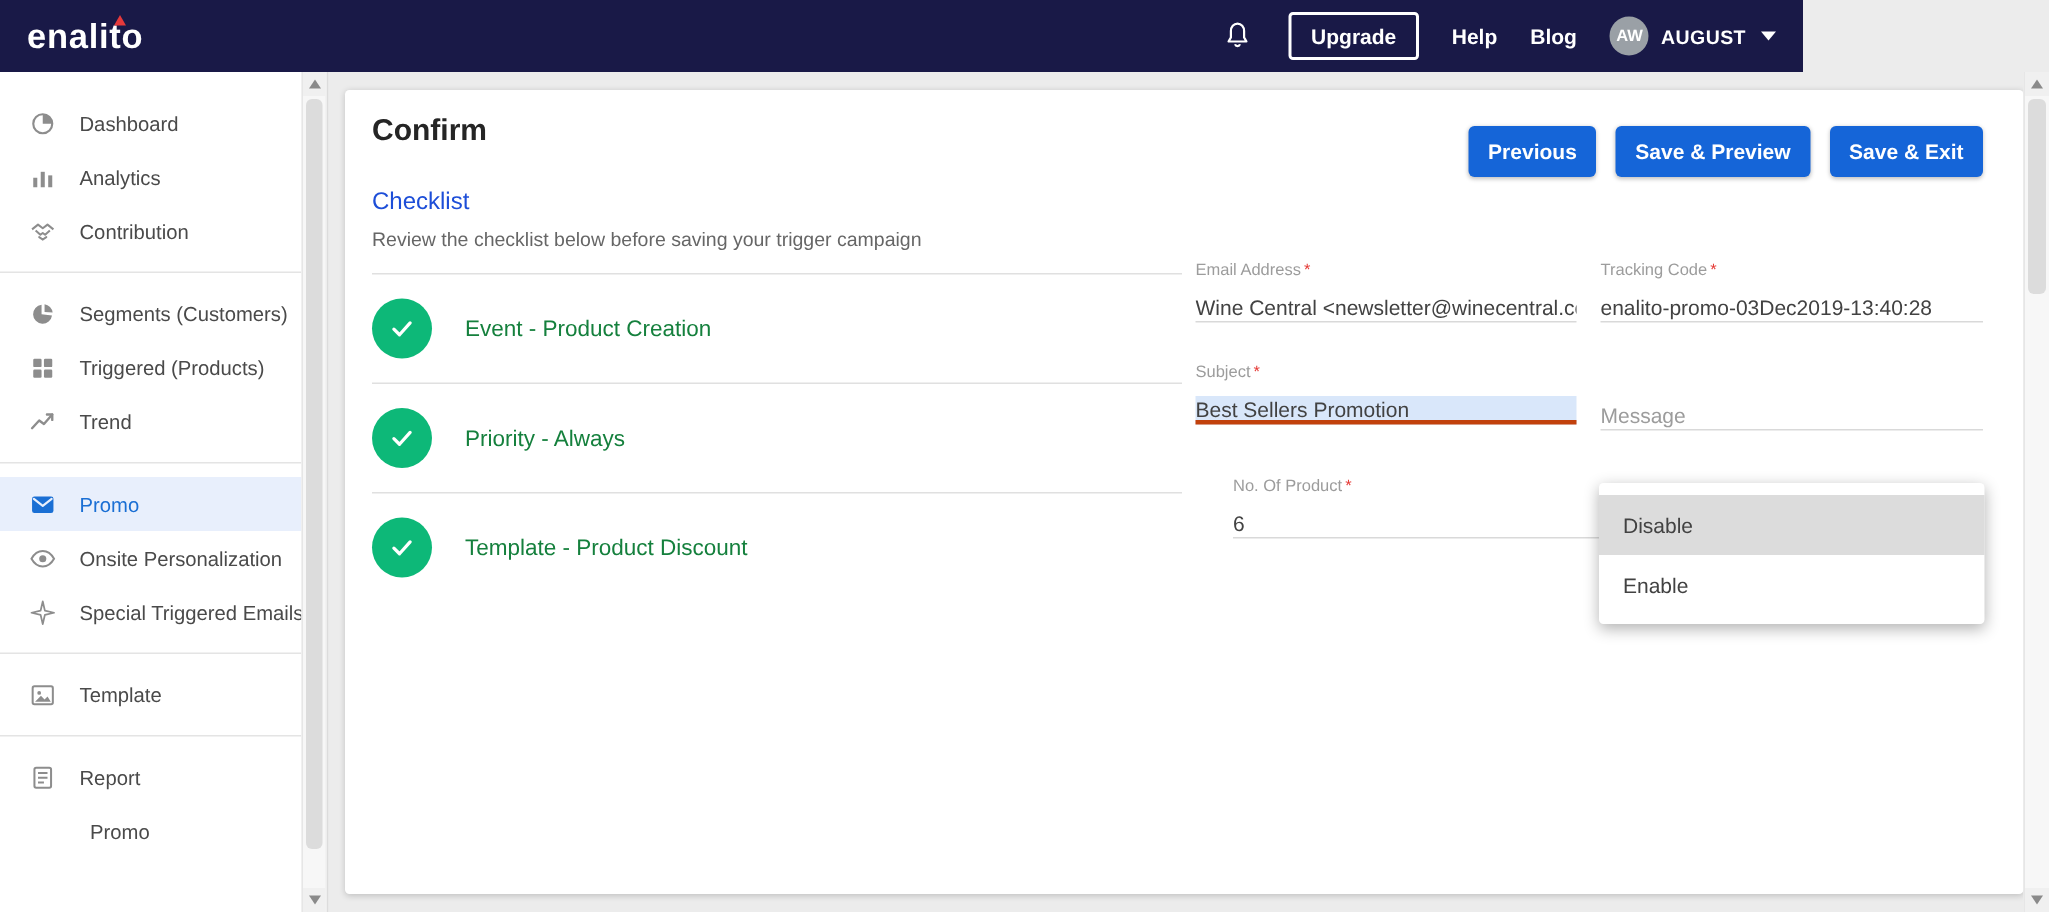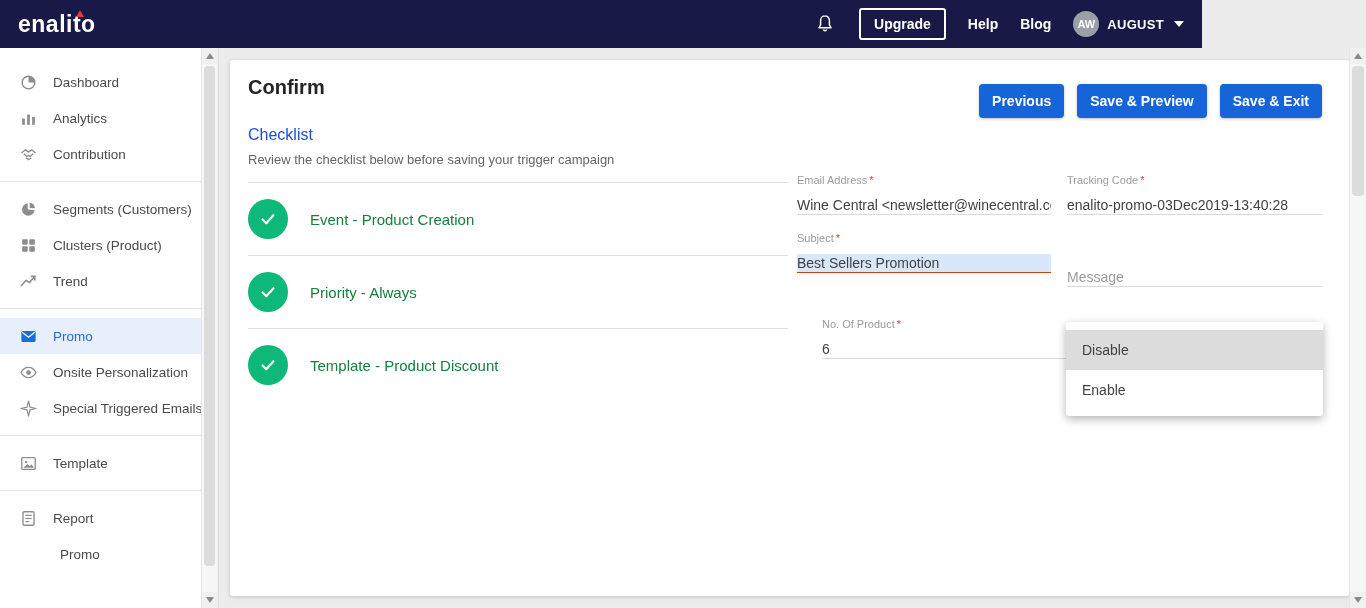--- a/index.html
+++ b/index.html
@@ -70,21 +70,21 @@
                   display:flex; align-items:center; justify-content:center; flex:0 0 40px; }
   .cl-label { font-size:15px; color:#15803d; }
 
   
   .field { position:absolute; }
   .f-label { font-size:11px; color:#9c9c9c; height:13px; margin-bottom:9px; }
   .req { color:#e53935; margin-left:2px; font-size:11px; }
   .f-value { font-size:14px; color:#424242; height:19px; line-height:19px; padding-bottom:9px;
              border-bottom:1px solid #d9d9d9; white-space:nowrap; overflow:hidden; cursor:text; }
   .f-value.placeholder { color:#9c9c9c; }
-  .f-value.highlight { background:#d9e7fa; border-bottom:1px solid #c2410c; }
+  .f-value.highlight { background:#d9e7fa; border-bottom:3px solid #c2410c; }
 
   .dropdown { position:absolute; left:836px; top:262px; width:257px; height:94px; background:#fff;
               border-radius:3px; box-shadow:0 3px 10px rgba(0,0,0,.3); padding-top:8px; z-index:30; }
   .dd-option { height:40px; line-height:40px; padding-left:16px; font-size:14px; color:#424242; cursor:pointer; }
   .dd-option.highlighted { background:#dcdcdc; }
 </style>
 </head>
 <body>
 
 <header class="topbar">
@@ -159,21 +159,21 @@
 
     <div class="side-item">
       <span class="ic">
         <svg viewBox="0 0 24 24">
             <rect x="4" y="4" width="7" height="7" rx="1" fill="currentColor"></rect>
             <rect x="13" y="4" width="7" height="7" rx="1" fill="currentColor"></rect>
             <rect x="4" y="13" width="7" height="7" rx="1" fill="currentColor"></rect>
             <rect x="13" y="13" width="7" height="7" rx="1" fill="currentColor"></rect>
           </svg>
       </span>
-      <span>Clusters (Product)</span>
+      <span>Triggered (Products)</span>
     </div>
 
     <div class="side-item">
       <span class="ic">
         <svg viewBox="0 0 24 24">
             <polyline points="3,17 9,10.5 13,13.5 20,5.5" fill="none" stroke="currentColor" stroke-width="2" stroke-linecap="round" stroke-linejoin="round"></polyline>
             <polyline points="15.5,5.5 20,5.5 20,10" fill="none" stroke="currentColor" stroke-width="2" stroke-linecap="round" stroke-linejoin="round"></polyline>
           </svg>
       </span>
       <span>Trend</span>
@@ -294,21 +294,21 @@
     </div>
   </div>
 
   <div class="field" style="left:567px; top:114px; width:254px;">
     <div class="f-label">
       <span>Email Address</span><span class="req">*</span>
     </div>
     <div class="f-value">Wine Central &lt;newsletter@winecentral.co.nz</div>
   </div>
 
-  <div class="field" style="left:567px; top:172px; width:254px;">
+  <div class="field" style="left:567px; top:182px; width:254px;">
     <div class="f-label">
       <span>Subject</span><span class="req">*</span>
     </div>
     <div class="f-value highlight">Best Sellers Promotion</div>
   </div>
 
   <div class="field" style="left:592px; top:258px; width:254px;">
     <div class="f-label">
       <span>No. Of Product</span><span class="req">*</span>
     </div>

